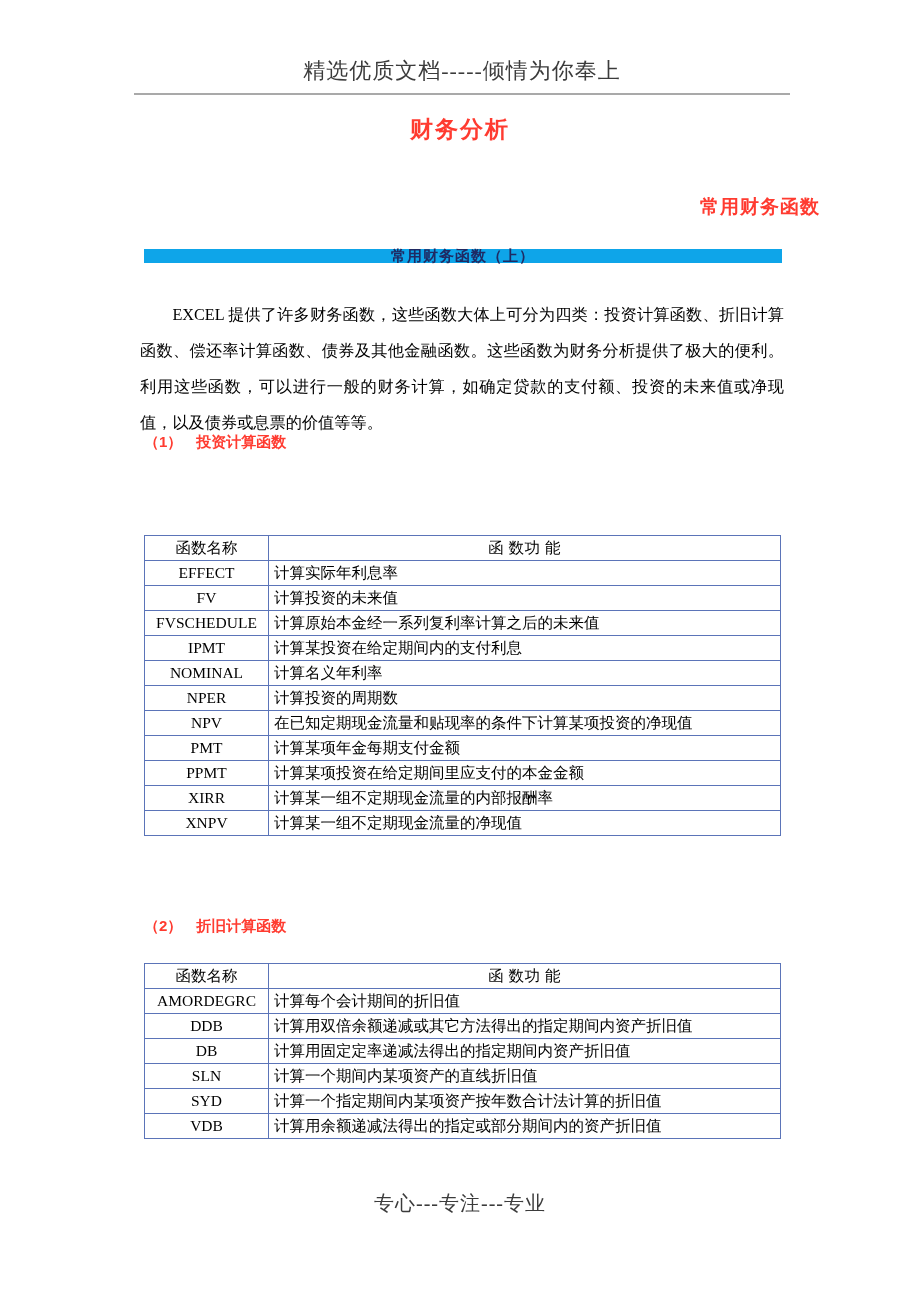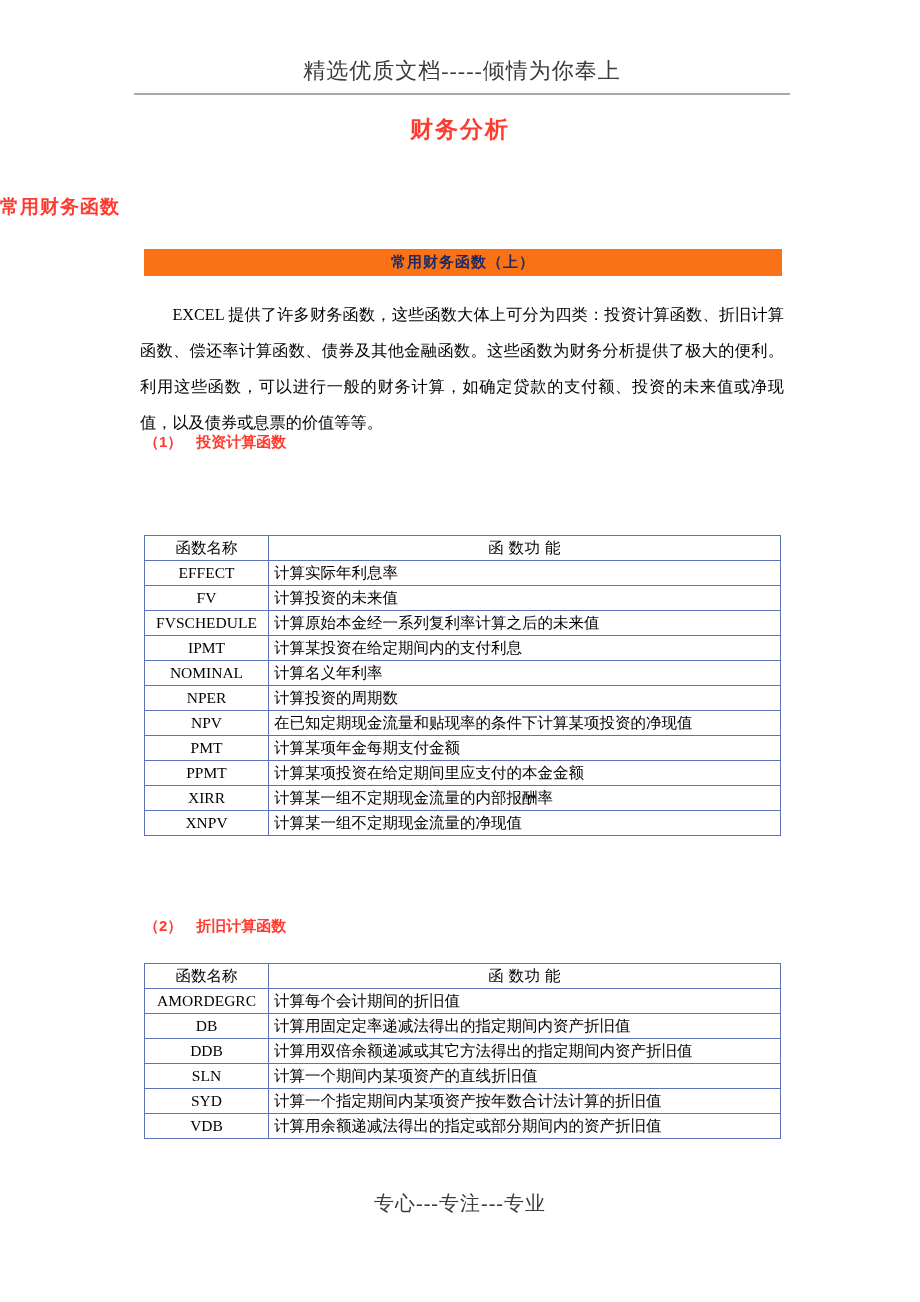--- a/index.html
+++ b/index.html
@@ -56,35 +56,35 @@
     font-size: 23px;
     font-weight: bold;
     color: #ff3b30;
     letter-spacing: 2px;
   }
   .title-sub {
     position: absolute;
     left: 0;
     top: 194px;
     width: 820px;
-    text-align: left;
+    text-align: right;
     font-size: 19px;
     font-weight: bold;
     color: #ff3b30;
     letter-spacing: 1px;
   }
 
   
   .banner {
     position: absolute;
     left: 144px;
     top: 249px;
     width: 638px;
-    height: 27px;
-    background: #f97316;
+    height: 14px;
+    background: #0ea5e9;
     display: flex;
     align-items: center;
     justify-content: center;
   }
   .banner-text {
     font-size: 15px;
     font-weight: bold;
     color: #1f2a63;
     letter-spacing: 1px;
     font-family: "Liberation Sans", "DejaVu Sans", sans-serif;
@@ -269,28 +269,28 @@
         <th class="h-name">函数名称</th>
         <th class="h-desc">函 数功 能</th>
       </tr>
     </thead>
     <tbody>
       <tr>
           <td class="cell-name">AMORDEGRC</td>
           <td class="cell-desc">计算每个会计期间的折旧值</td>
         </tr>
       <tr>
+          <td class="cell-name">DDB</td>
+          <td class="cell-desc">计算用双倍余额递减或其它方法得出的指定期间内资产折旧值</td>
+        </tr>
+      <tr>
           <td class="cell-name">DB</td>
           <td class="cell-desc">计算用固定定率递减法得出的指定期间内资产折旧值</td>
         </tr>
       <tr>
-          <td class="cell-name">DDB</td>
-          <td class="cell-desc">计算用双倍余额递减或其它方法得出的指定期间内资产折旧值</td>
-        </tr>
-      <tr>
           <td class="cell-name">SLN</td>
           <td class="cell-desc">计算一个期间内某项资产的直线折旧值</td>
         </tr>
       <tr>
           <td class="cell-name">SYD</td>
           <td class="cell-desc">计算一个指定期间内某项资产按年数合计法计算的折旧值</td>
         </tr>
       <tr>
           <td class="cell-name">VDB</td>
           <td class="cell-desc">计算用余额递减法得出的指定或部分期间内的资产折旧值</td>

